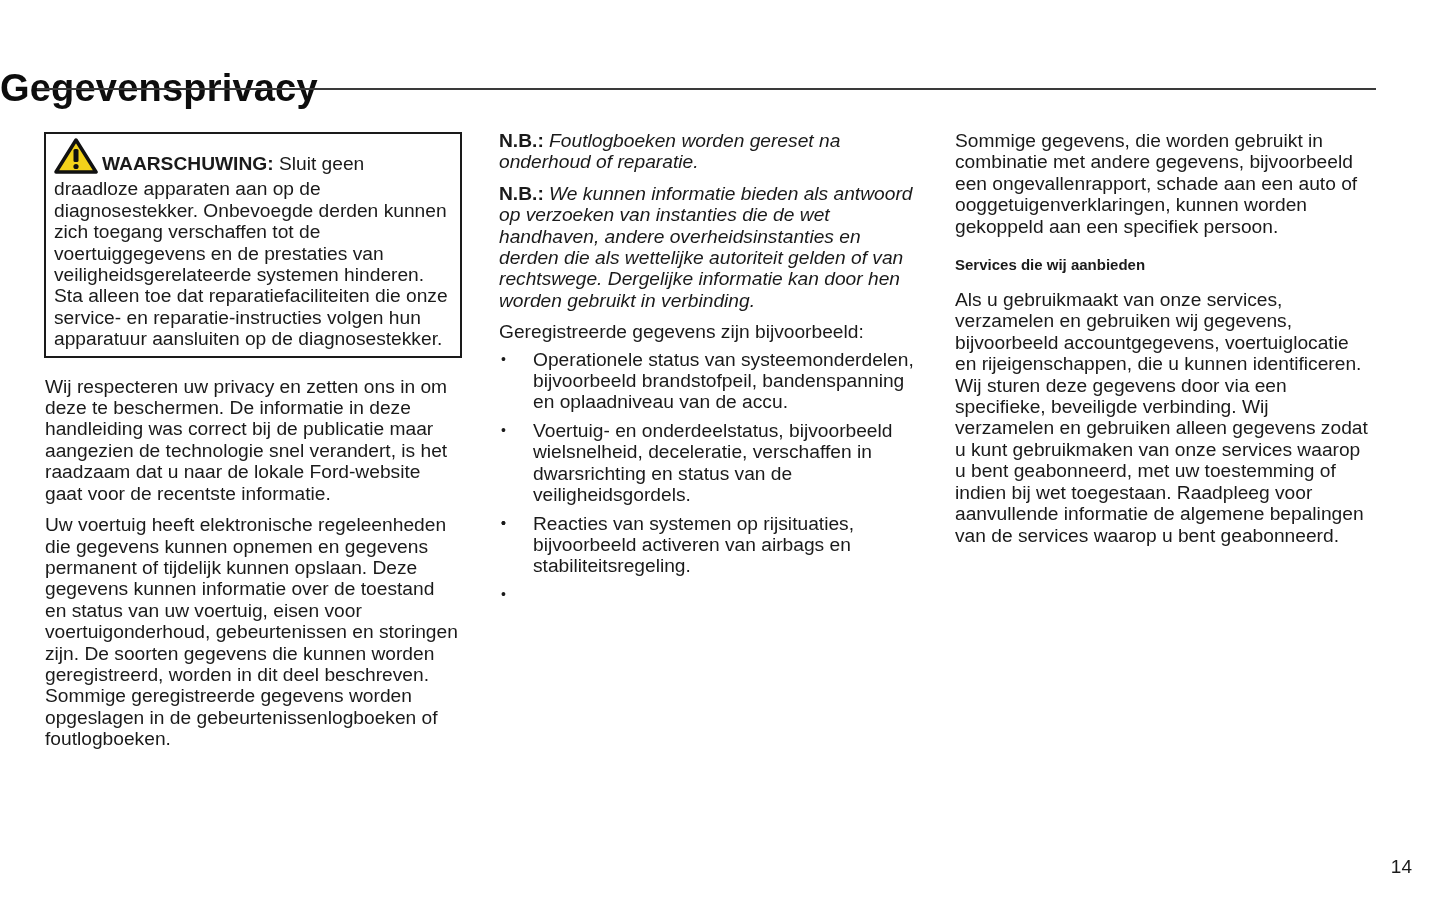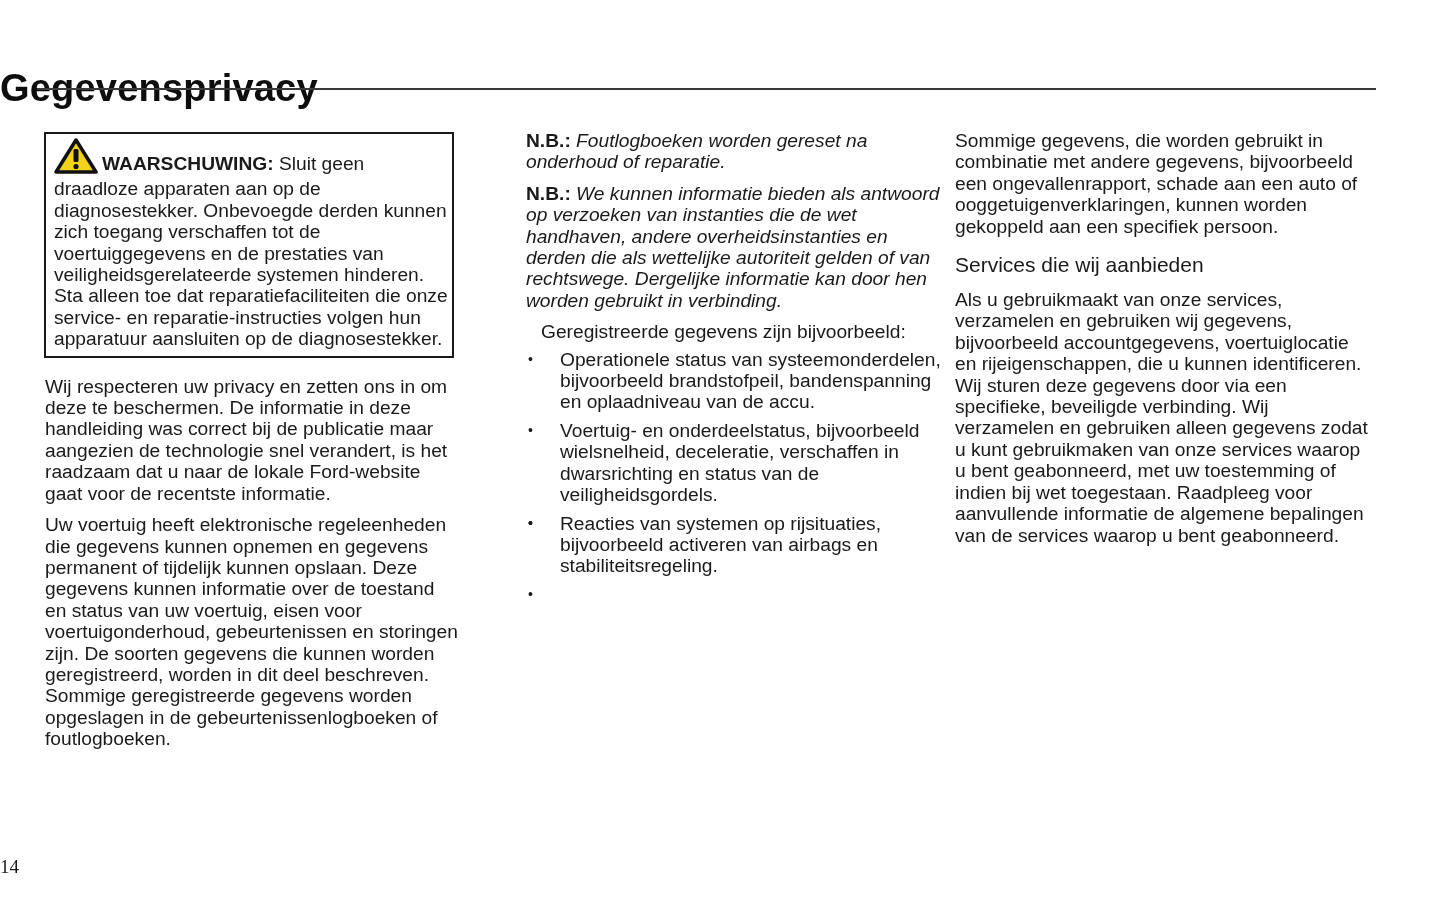--- a/index.html
+++ b/index.html
@@ -15,49 +15,49 @@
     }
     .title-rule {
       position: absolute; left: 37px; width: 1339px; top: 88px;
       height: 2px; background: #3a3a3a;
     }
     .col {
       position: absolute; top: 130px; width: 416px;
       font-size: 19.2px; line-height: 21.4px;
     }
     .col1 { left: 45px; }
-    .col2 { left: 526px; }
+    .col2 { left: 499px; }
     .col3 { left: 955px; }
     p { margin: 0 0 10px 0; }
 
     .warning-box {
-      border: 2px solid #1a1a1a; padding: 4px 4px 6px 8px;
+      border: 2px solid #1a1a1a; padding: 4px 12px 6px 8px;
       margin: 2px 0 18px -1px; width: 394px;
     }
     .warning-icon { display: inline-block; vertical-align: -4px; margin-right: 4px; }
     .warning-label { font-weight: bold; }
 
     .nb-label { font-weight: bold; font-style: normal; }
     .nb-text { font-style: italic; }
 
     .bullet-list { list-style: none; margin: 0; padding: 0; }
     .bullet-item {
       position: relative; padding-left: 34px; margin-bottom: 7px;
     }
     .bullet-dot {
       position: absolute; left: 2px; top: 0; font-size: 14px;
     }
 
     .section-heading {
-      font-weight: normal; font-size: 21px; line-height: 24px;
+      font-weight: bold; font-size: 15px; line-height: 24px;
       margin: 16px 0 12px 0;
     }
     .page-number {
       position: absolute; left: 0; width: 1412px; top: 856px;
-      text-align: left; font-size: 19px; font-family: Liberation Serif, serif;
+      text-align: right; font-size: 19px;
     }
   </style>
 </head>
 <body>
 
 <h1 class="page-title">Gegevensprivacy</h1>
 <div class="title-rule"></div>
 
 <div class="col col1">
   <div class="warning-box">
@@ -73,21 +73,21 @@
   <p>Uw voertuig heeft elektronische regeleenheden die gegevens kunnen opnemen en gegevens permanent of tijdelijk kunnen opslaan. Deze gegevens kunnen informatie over de toestand en status van uw voertuig, eisen voor voertuigonderhoud, gebeurtenissen en storingen zijn. De soorten gegevens die kunnen worden geregistreerd, worden in dit deel beschreven. Sommige geregistreerde gegevens worden opgeslagen in de gebeurtenissenlogboeken of foutlogboeken.</p>
 </div>
 
 <div class="col col2">
   <p>
     <span class="nb-label">N.B.:</span><span class="nb-text"> Foutlogboeken worden gereset na onderhoud of reparatie.</span>
   </p>
   <p>
     <span class="nb-label">N.B.:</span><span class="nb-text"> We kunnen informatie bieden als antwoord op verzoeken van instanties die de wet handhaven, andere overheidsinstanties en derden die als wettelijke autoriteit gelden of van rechtswege. Dergelijke informatie kan door hen worden gebruikt in verbinding.</span>
   </p>
-  <p style="margin-bottom:6px;margin-left:15px;">Geregistreerde gegevens zijn bijvoorbeeld:</p>
+  <p style="margin-bottom:6px;">Geregistreerde gegevens zijn bijvoorbeeld:</p>
   <ul class="bullet-list">
     <li class="bullet-item">
       <span class="bullet-dot">•</span>
       <span>Operationele status van systeemonderdelen, bijvoorbeeld brandstofpeil, bandenspanning en oplaadniveau van de accu.</span>
     </li>
     <li class="bullet-item">
       <span class="bullet-dot">•</span>
       <span>Voertuig- en onderdeelstatus, bijvoorbeeld wielsnelheid, deceleratie, verschaffen in dwarsrichting en status van de veiligheidsgordels.</span>
     </li>
     <li class="bullet-item">

